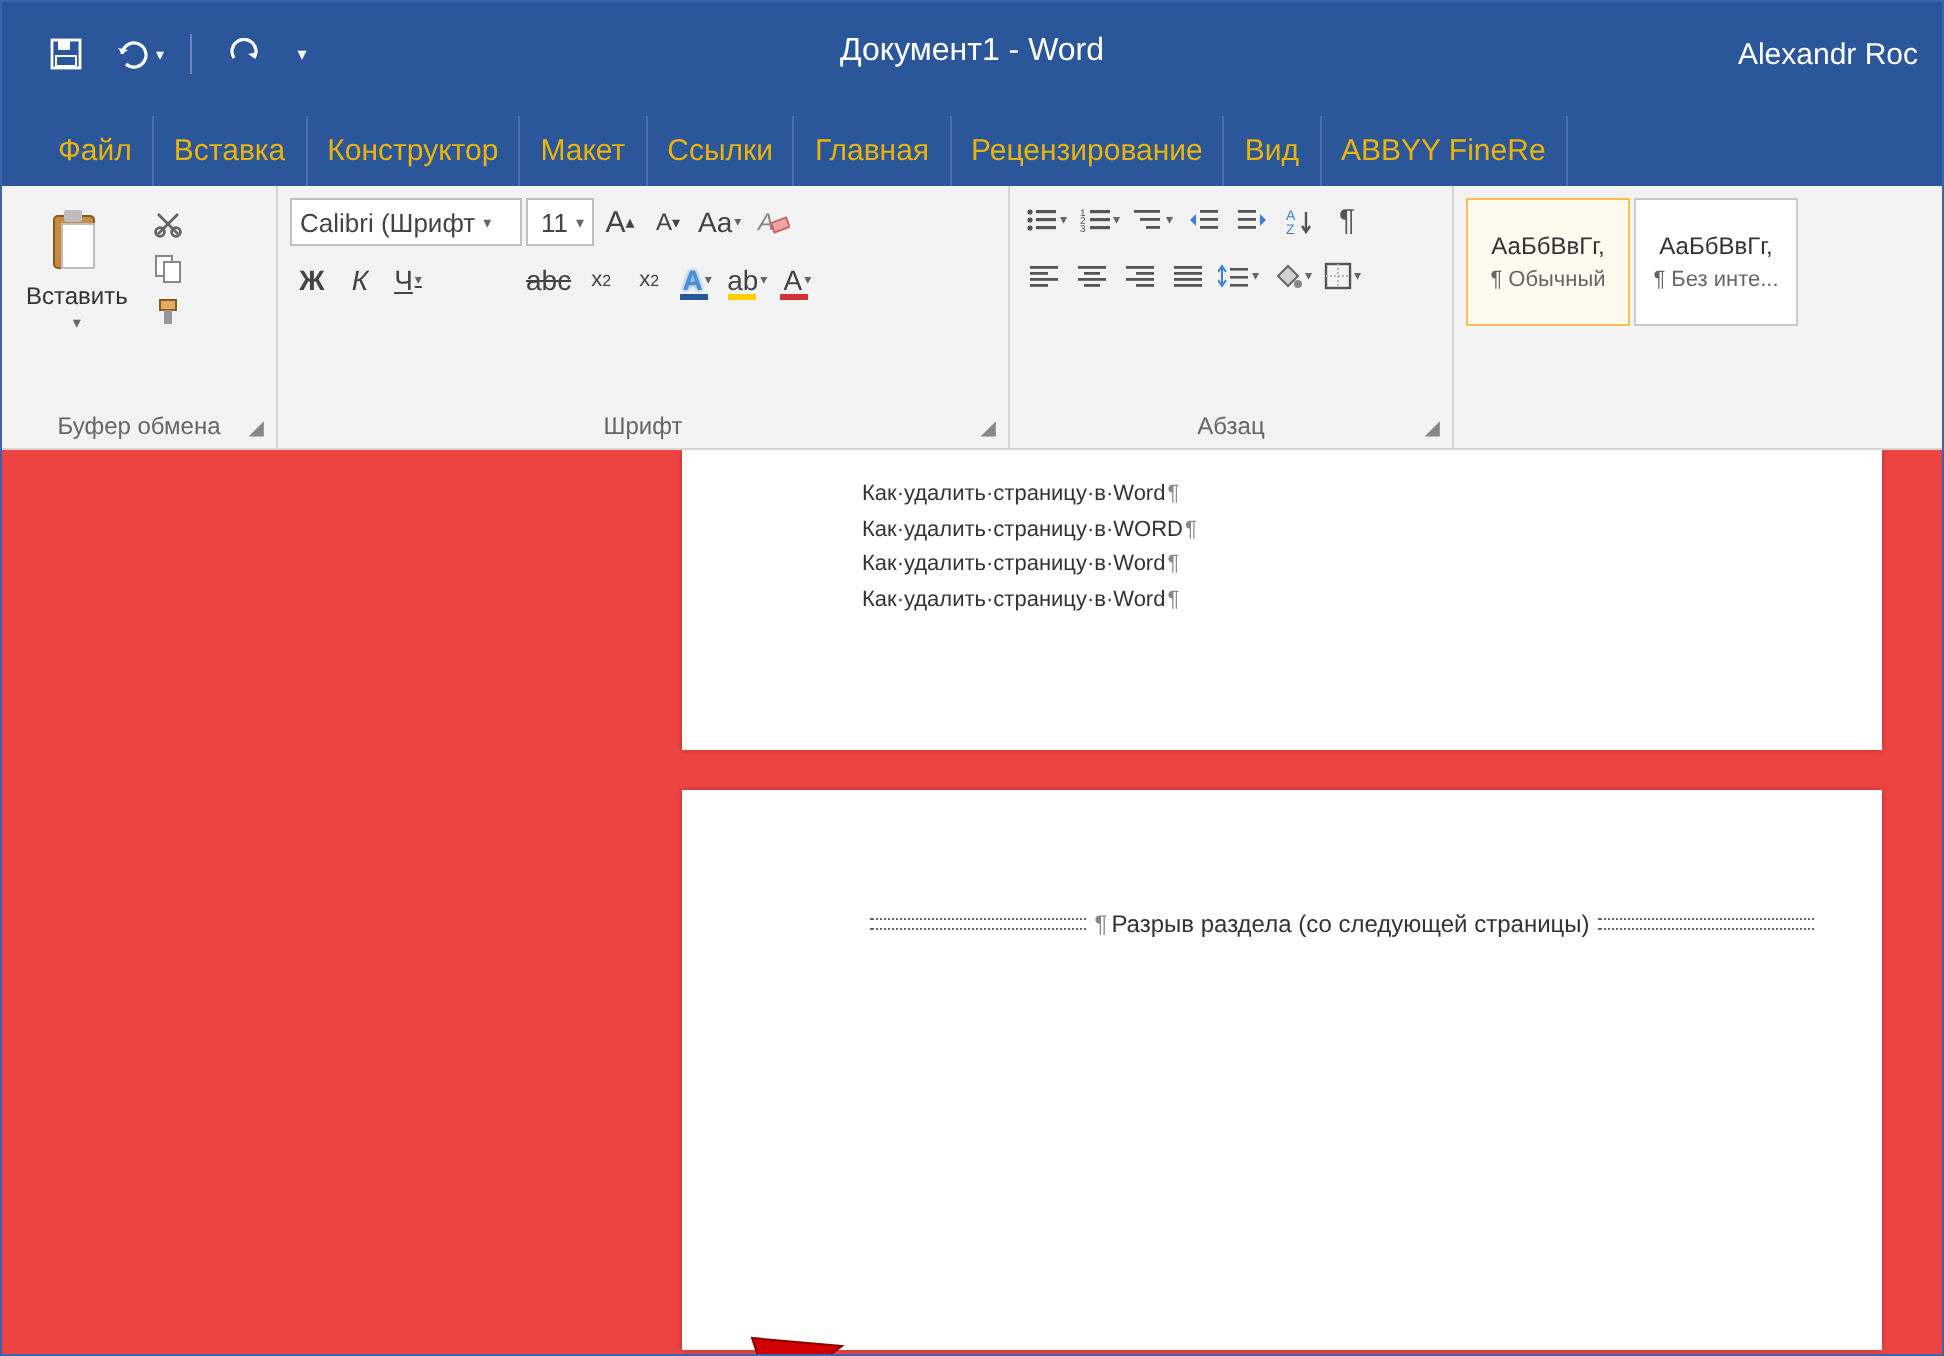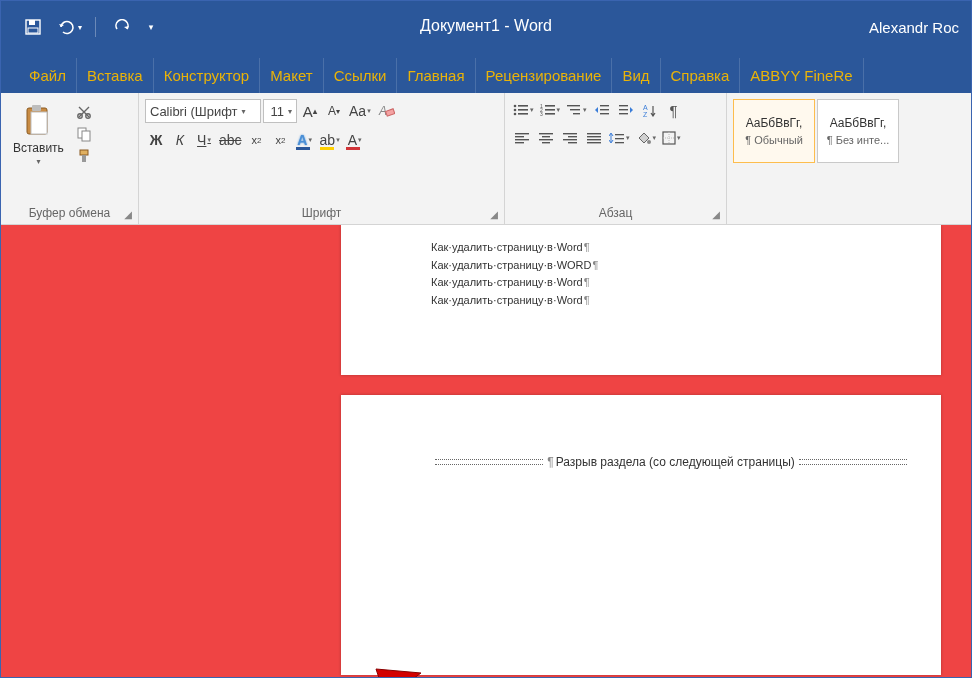--- a/index.html
+++ b/index.html
@@ -28,21 +28,21 @@
 .font-combo { background: #fff; border: 1px solid #c0c0c0; height: 24px; display: flex; align-items: center; padding: 0 4px; font-size: 13px; color: #444; }
 .font-name { width: 116px; }
 .font-size { width: 34px; justify-content: flex-end; }
 .combo-arrow { font-size: 8px; color: #666; margin-left: 4px; }
 .icobtn { min-width: 22px; height: 22px; display: flex; align-items: center; justify-content: center; cursor: pointer; font-size: 14px; color: #444; padding: 0 2px; position: relative; }
 .icobtn .dd { font-size: 7px; color: #666; margin-left: 1px; }
 .font-row2 { display: flex; align-items: center; gap: 2px; }
 .bold { font-weight: bold; }
 .italic { font-style: italic; }
 .underline { text-decoration: underline; }
-.strike { text-decoration: line-through; }
+.strike { text-decoration: line-through; margin-left: 44px; }
 .sub { font-size: 11px; }
 .sub sub, .sub sup { font-size: 8px; }
 .para-col { display: flex; flex-direction: column; gap: 6px; }
 .para-row { display: flex; align-items: center; gap: 2px; }
 .styles-body { display: flex; gap: 2px; padding: 6px 6px 2px; }
 .style-card { width: 82px; height: 64px; border: 1px solid #c9c9c9; background: #fff; display: flex; flex-direction: column; align-items: center; justify-content: center; font-size: 11px; color: #333; cursor: pointer; padding: 4px; }
 .style-card.active { border-color: #fdbd4d; background: #fff9ee; }
 .style-card .preview { font-size: 12px; margin-bottom: 4px; }
 .style-card .stname { font-size: 11px; color: #666; white-space: nowrap; overflow: hidden; text-overflow: ellipsis; width: 100%; text-align: center; }
 .doc-area { background: #ef4444; height: calc(678px - 52px - 40px - 132px); padding: 0; overflow: hidden; position: relative; }
@@ -99,21 +99,20 @@
 
 <div class="tabs">
   <div class="tab">Файл</div>
   <div class="tab">Вставка</div>
   <div class="tab">Конструктор</div>
   <div class="tab">Макет</div>
   <div class="tab">Ссылки</div>
   <div class="tab">Главная</div>
   <div class="tab">Рецензирование</div>
   <div class="tab">Вид</div>
-  <div class="tab">Справка</div>
   <div class="tab">ABBYY FineRe</div>
 </div>
 
 <div class="ribbon">
 
   <div class="group" style="width:138px">
     <div class="group-body">
       <div class="big-btn">
         <div class="icon-box">
           <svg width="30" height="34" viewBox="0 0 30 34">

